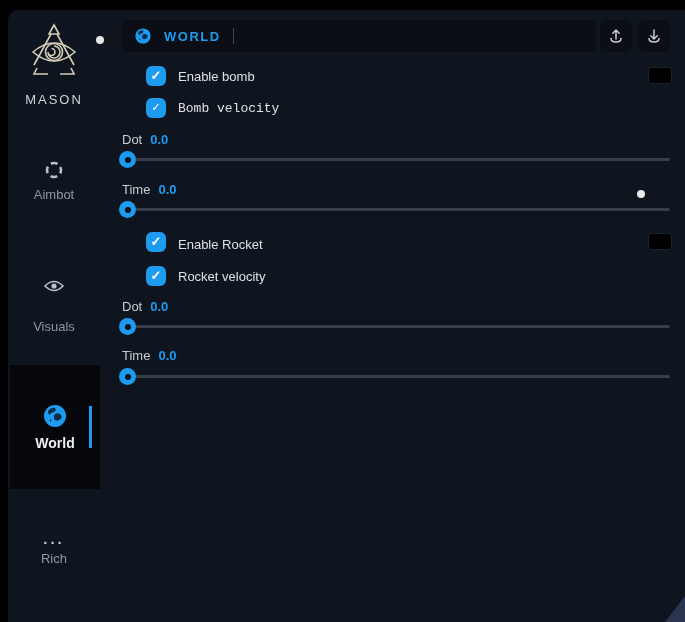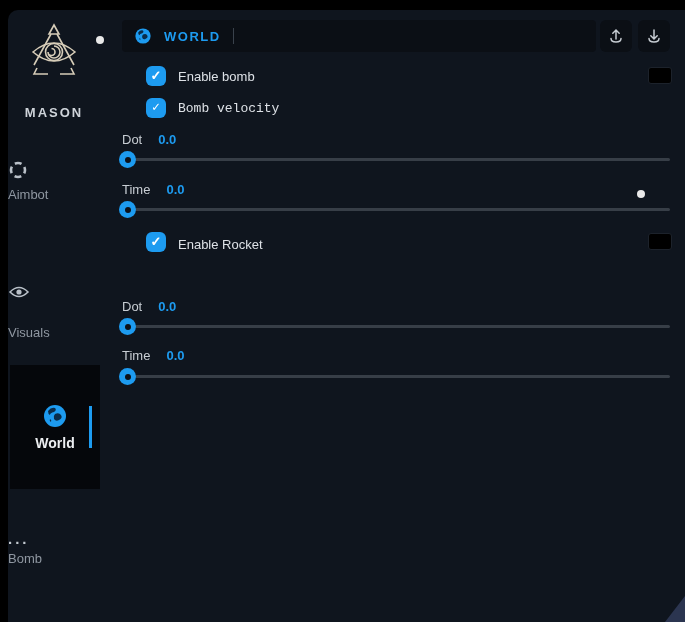--- a/index.html
+++ b/index.html
@@ -6,29 +6,29 @@
   html,body { width:685px; height:622px; background:#000; overflow:hidden;
     font-family:"Liberation Sans", sans-serif; }
   .window { position:absolute; left:8px; top:10px; width:677px; height:612px;
     background:#0f151e; border-top-left-radius:10px; }
   .corner-accent { position:absolute; right:0; bottom:0; width:0; height:0;
     border-left:20px solid transparent; border-bottom:26px solid #2b3550; }
 
   
   .sidebar { position:absolute; left:0; top:0; width:92px; height:612px; }
   .logo-wrap { position:absolute; left:0; top:12px; width:92px; text-align:center; }
-  .logo-text { margin-top:21px; color:#cfd4da; font-size:13px; font-weight:bold; letter-spacing:2px; }
+  .logo-text { margin-top:8px; color:#cfd4da; font-size:13px; font-weight:normal; letter-spacing:2px; }
   .cursor-dot { position:absolute; border-radius:50%; background:#e9e9e9; width:8px; height:8px; }
   .dot-logo { left:88px; top:26px; }
   .nav-item { position:absolute; left:0; width:92px; display:flex; flex-direction:column;
-    gap:7px; cursor:pointer; }
+    align-items:center; gap:7px; cursor:pointer; }
   .nav-label { color:#8f97a1; font-size:13px; }
   .nav-icon { color:#b9c0c8; line-height:0; }
   .nav-aimbot { top:150px; }
-  .nav-visuals { top:274px;gap:25px; }
+  .nav-visuals { top:268px;gap:25px; }
   .nav-misc { top:524px; }
   .ellipsis-glyph { color:#c3c9d0; font-size:15px; font-weight:bold; letter-spacing:3px; line-height:10px; }
   .world-panel { position:absolute; left:2px; top:355px; width:90px; height:124px;
     background:#05070b; }
   .world-inner { position:absolute; left:0; top:38px; width:90px; display:flex;
     flex-direction:column; align-items:center; gap:6px; cursor:pointer; }
   .world-inner .nav-label { color:#eceef1; font-weight:bold; font-size:14px; }
   .select-bar { position:absolute; right:8px; top:41px; width:3px; height:42px; background:#1d9bf0; }
 
   
@@ -47,21 +47,21 @@
   .checkbox { width:20px; height:20px; border-radius:6px; background:#1d9bf0; position:relative;
     cursor:pointer; flex:0 0 auto; }
   .checkbox::after { content:"\2713"; position:absolute; left:0; top:0; width:20px; height:20px;
     color:#fff; font-size:13px; font-weight:bold; text-align:center; line-height:20px; }
   .cb-label { margin-left:12px; color:#dde1e6; font-size:13px; }
   .swatch { position:absolute; left:526px; top:1px; width:24px; height:17px; border-radius:3px;
     background:#000; border:1px solid #1c222b; cursor:pointer; }
   .row-1 { top:56px; } .row-2 { top:88px;font-family:Liberation Mono, monospace; } .row-3 { top:222px;align-items:flex-end; } .row-4 { top:256px; }
 
   .slider-label { position:absolute; left:0; font-size:13px; color:#c8cdd3; }
-  .slider-value { color:#1d9bf0; font-weight:bold; margin-left:16px; }
+  .slider-value { color:#1d9bf0; font-weight:bold; margin-left:8px; }
   .slider-track { position:absolute; left:0; width:548px; height:3px; background:#373e47;
     border-radius:2px; cursor:pointer; }
   .slider-handle { position:absolute; left:-3px; top:-7px; width:17px; height:17px;
     border-radius:50%; background:#1d9bf0; cursor:pointer; }
   .slider-handle::after { content:""; position:absolute; left:5.5px; top:5.5px; width:6px; height:6px;
     border-radius:50%; background:#0d1119; }
   .lab-s1 { top:122px; } .trk-s1 { top:148px; }
   .lab-s2 { top:172px; } .trk-s2 { top:198px; }
   .lab-s3 { top:289px; } .trk-s3 { top:315px; }
   .lab-s4 { top:338px; } .trk-s4 { top:365px; }
@@ -118,21 +118,21 @@
               M8 16 Q10 17 9 19 Q7 18 8 16 Z"></path>
           </svg>
         </span>
         <span class="nav-label">World</span>
       </div>
       <div class="select-bar"></div>
     </div>
 
     <div class="nav-item nav-misc">
       <span class="ellipsis-glyph">...</span>
-      <span class="nav-label">Bomb</span>
+      <span class="nav-label">Rich</span>
     </div>
   </div>
 
   <div class="content">
 
     <div class="header-bar">
       <span style="line-height:0;">
         <svg width="18" height="18" viewBox="0 0 26 26">
           <circle cx="13" cy="13" r="11" fill="#1d9bf0"></circle>
           <path fill="#0a2c4a" d="M6 8 Q9 4 13 5 Q15 7 12 9 Q8 10 8 12 Q6 11 6 8 Z
@@ -184,20 +184,24 @@
     <div class="slider-track trk-s2">
       <span class="slider-handle"></span>
     </div>
     <div class="cursor-dot dot-content"></div>
 
     <div class="cb-row row-3">
       <span class="checkbox"></span>
       <span class="cb-label">Enable Rocket</span>
       <span class="swatch"></span>
     </div>
+    <div class="cb-row row-4">
+      <span class="checkbox"></span>
+      <span class="cb-label">Rocket velocity</span>
+    </div>
 
     <div class="slider-label lab-s3">
       <span>Dot</span><span class="slider-value">0.0</span>
     </div>
     <div class="slider-track trk-s3">
       <span class="slider-handle"></span>
     </div>
 
     <div class="slider-label lab-s4">
       <span>Time</span><span class="slider-value">0.0</span>

